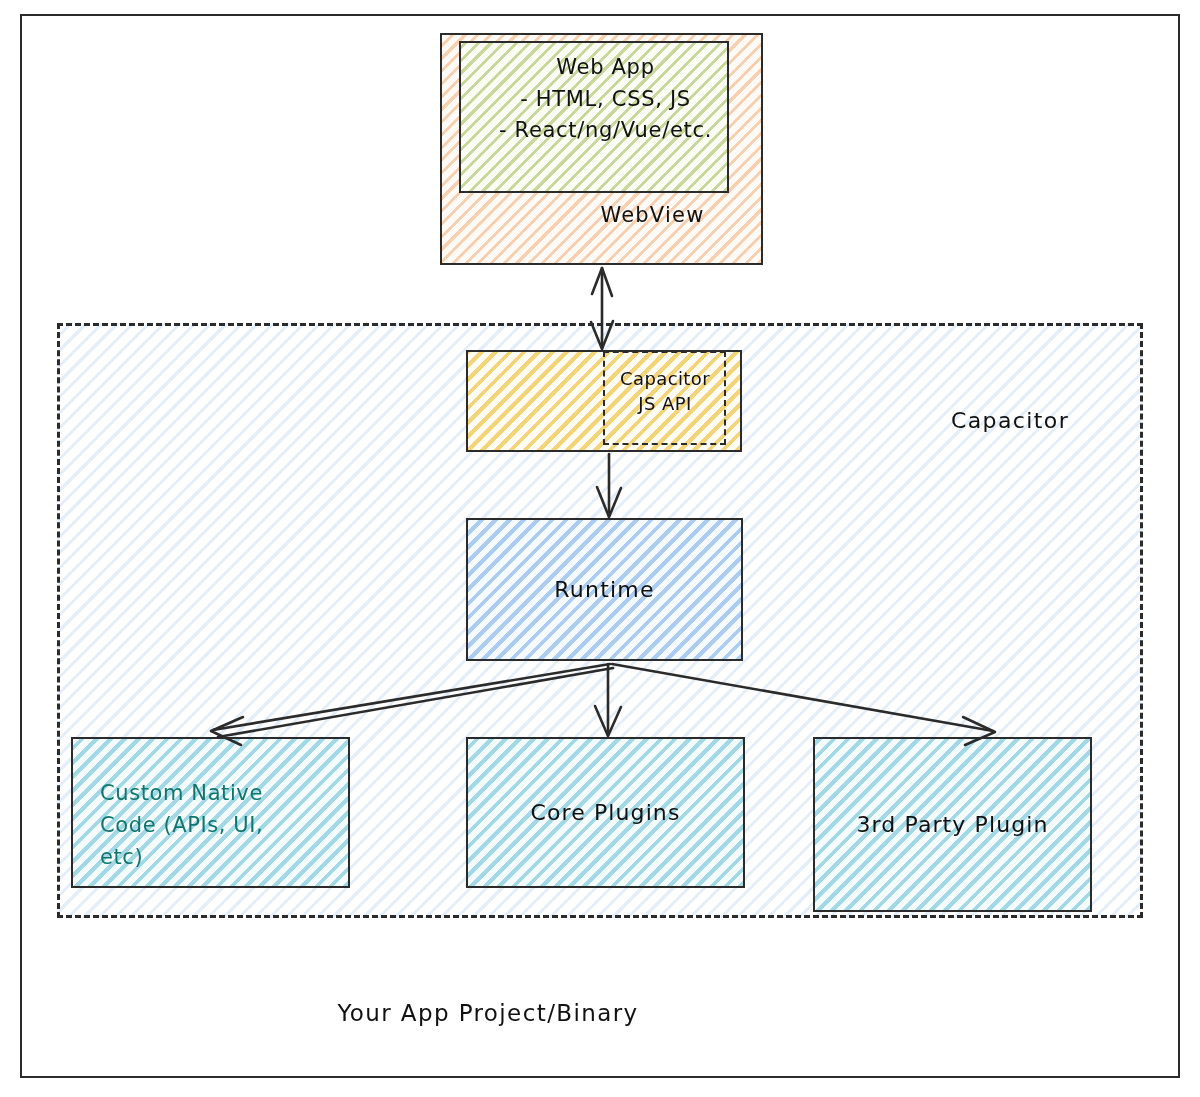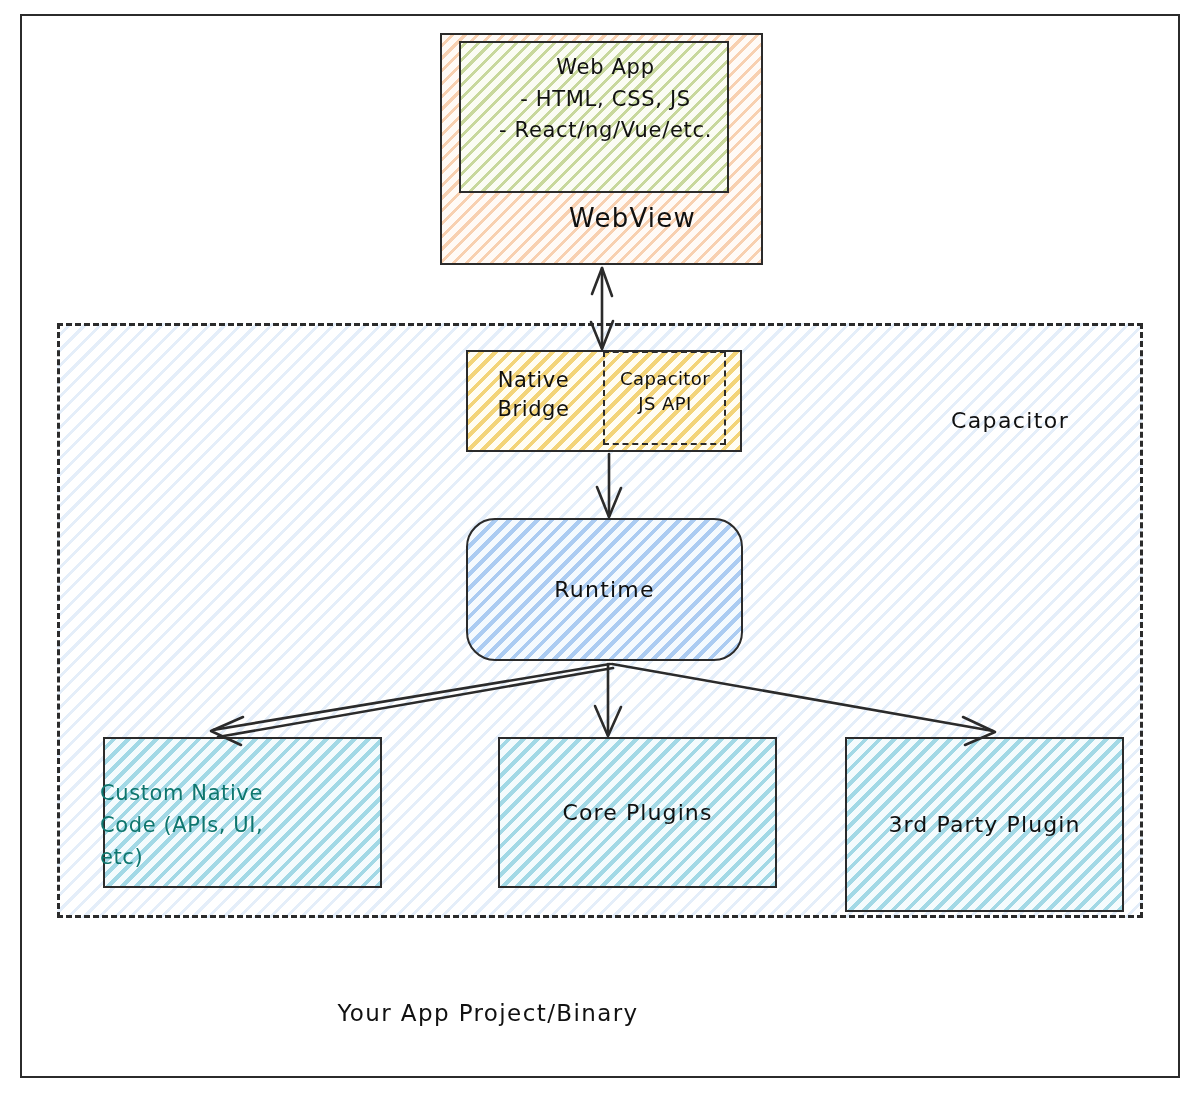--- a/index.html
+++ b/index.html
@@ -72,21 +72,20 @@
       rgba(255,255,255,0) 10px);
   }
   .hatch-cyan {
     background-color: #f4fbfd;
     background-image: repeating-linear-gradient(
       -45deg,
       rgba(40,165,195,0.40) 0px,
       rgba(40,165,195,0.40) 4px,
       rgba(255,255,255,0) 4px,
       rgba(255,255,255,0) 10px);
-    margin-left: 32px;
   }
   .hatch-faint {
     background-color: #ffffff;
     background-image: repeating-linear-gradient(
       -45deg,
       rgba(90,150,220,0.16) 0px,
       rgba(90,150,220,0.16) 3px,
       rgba(255,255,255,0) 3px,
       rgba(255,255,255,0) 11px);
   }
@@ -108,23 +107,24 @@
     white-space: pre-line;
     text-align: center;
   }
 
   
   #webview-box { left: 440px; top: 33px; width: 323px; height: 232px; }
   #webview-label {
     position: absolute;
     left: 440px; top: 203px; width: 385px;
     text-align: center;
-    font-size: 26px;
+    font-size: 21px;
     color: #111;
     letter-spacing: 1.2px;
+    padding-left: 20px;
   }
 
   
   #webapp-box { left: 459px; top: 41px; width: 270px; height: 152px; }
   #webapp-text {
     position: absolute;
     left: 473px; top: 52px; width: 265px;
     font-size: 21px;
     color: #111;
     line-height: 1.50;
@@ -176,21 +176,21 @@
     left: 600px; top: 367px; width: 130px;
     text-align: center;
     font-size: 18px;
     color: #111;
     line-height: 1.38;
     letter-spacing: 0.4px;
     white-space: pre-line;
   }
 
   
-  #runtime-box { left: 466px; top: 518px; width: 277px; height: 143px; border-radius: 29px; }
+  #runtime-box { left: 466px; top: 518px; width: 277px; height: 143px; }
   #runtime-label { font-size: 22px; letter-spacing: 1.2px; }
 
   
   #custom-native-box { left: 71px; top: 737px; width: 279px; height: 151px; }
   #custom-native-text {
     position: absolute;
     left: 100px; top: 778px; width: 230px;
     font-size: 21px;
     color: #0f766e;
     line-height: 1.52;
@@ -233,22 +233,20 @@
   <div class="hatch hatch-green node" id="webapp-box"></div>
   <div id="webapp-text">Web App
 - HTML, CSS, JS
 - React/ng/Vue/etc.</div>
 
   <div class="hatch hatch-faint" id="capacitor-container-fill"></div>
   <div id="capacitor-container"></div>
   <div id="capacitor-label">Capacitor</div>
 
   <div class="hatch hatch-yellow node" id="bridge-box"></div>
-  <div id="bridge-label">Native
-Bridge</div>
   <div id="jsapi-dashed"></div>
   <div id="jsapi-label">Capacitor
 JS API</div>
 
   <div class="hatch hatch-blue node" id="runtime-box">
     <span class="node-label" id="runtime-label">Runtime</span>
   </div>
 
   <div class="hatch hatch-cyan node" id="custom-native-box"></div>
   <div id="custom-native-text">Custom Native

